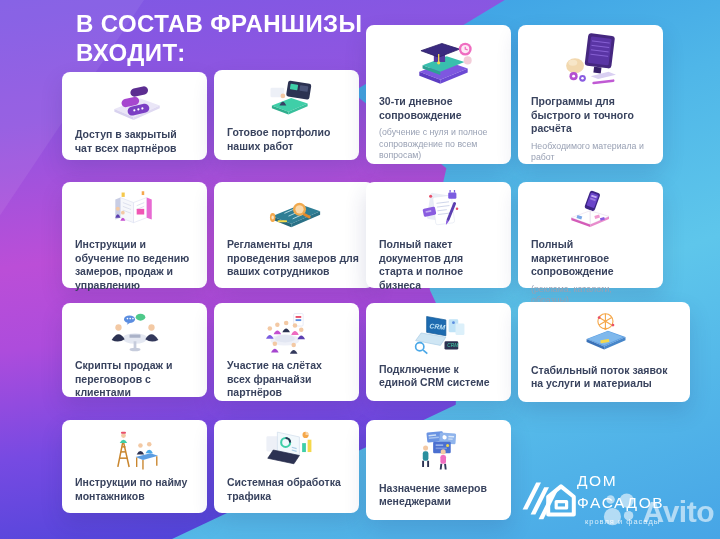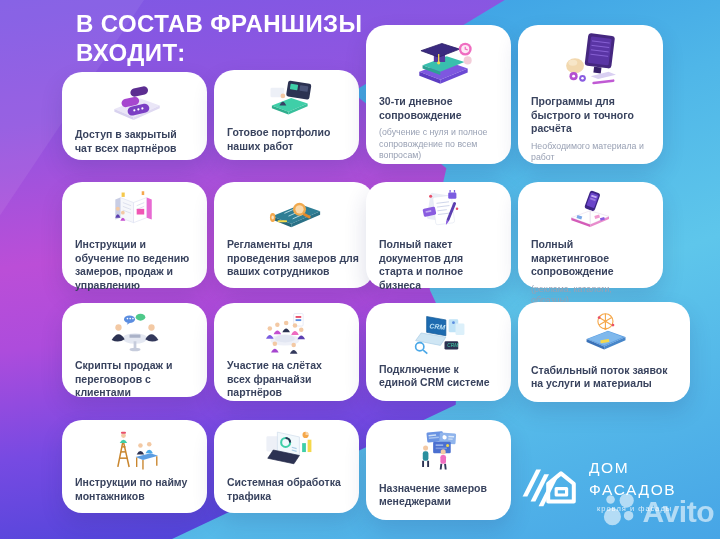--- a/index.html
+++ b/index.html
@@ -16,21 +16,21 @@
   .bg-sheen{
     position:absolute;inset:0;background:rgba(255,255,255,.07);
     clip-path:polygon(0 0,20% 0,0 40%);
   }
   .main-title{
     position:absolute;left:76px;top:10px;margin:0;color:#fff;
     font-size:24px;line-height:1.2;font-weight:700;letter-spacing:.4px;
   }
   .main-title span{display:block;}
   .card{
-    position:absolute;background:#fff;border-radius:20px;
+    position:absolute;background:#fff;border-radius:8px;
     box-shadow:0 10px 22px rgba(35,45,110,.16);
     padding:8px 13px 11px;box-sizing:border-box;
     display:flex;flex-direction:column;
   }
   .illo{height:44px;flex:0 0 auto;display:flex;align-items:center;justify-content:center;margin-bottom:4px;}
   .illo svg{height:100%;max-width:100%;}
   .tall .illo{height:58px;}
   .title{
     margin:auto 0 0 0;font-size:10.5px;font-weight:700;color:#39435e;line-height:1.3;
   }
@@ -48,21 +48,21 @@
   .c7{left:366px;top:182px;width:145px;height:106px}
   .c8{left:518px;top:182px;width:145px;height:106px}
   .c9{left:62px;top:303px;width:145px;height:94px}
   .c10{left:214px;top:303px;width:145px;height:98px}
   .c11{left:366px;top:303px;width:145px;height:98px}
   .c12{left:518px;top:302px;width:172px;height:100px}
   .c13{left:62px;top:420px;width:145px;height:93px}
   .c14{left:214px;top:420px;width:145px;height:93px}
   .c15{left:366px;top:420px;width:145px;height:100px}
   
-  .brand{position:absolute;left:521px;top:451px;display:flex;align-items:center;gap:12px;color:#fff;}
+  .brand{position:absolute;left:521px;top:464px;display:flex;align-items:center;color:#fff;}
   .brand-name{font-size:15.5px;font-weight:500;letter-spacing:1.6px;line-height:1.45;}
   .brand-name span{display:block;}
   .brand-tagline{font-size:7.5px;font-weight:400;letter-spacing:1px;opacity:.8;margin-top:3px;padding-left:8px;}
   
   .avito{position:absolute;right:6px;bottom:6px;display:flex;align-items:center;gap:3px;}
   .avito-text{font-size:30px;font-weight:700;color:rgba(255,255,255,.58);letter-spacing:-.5px;}
 </style>
 </head>
 <body>
 

